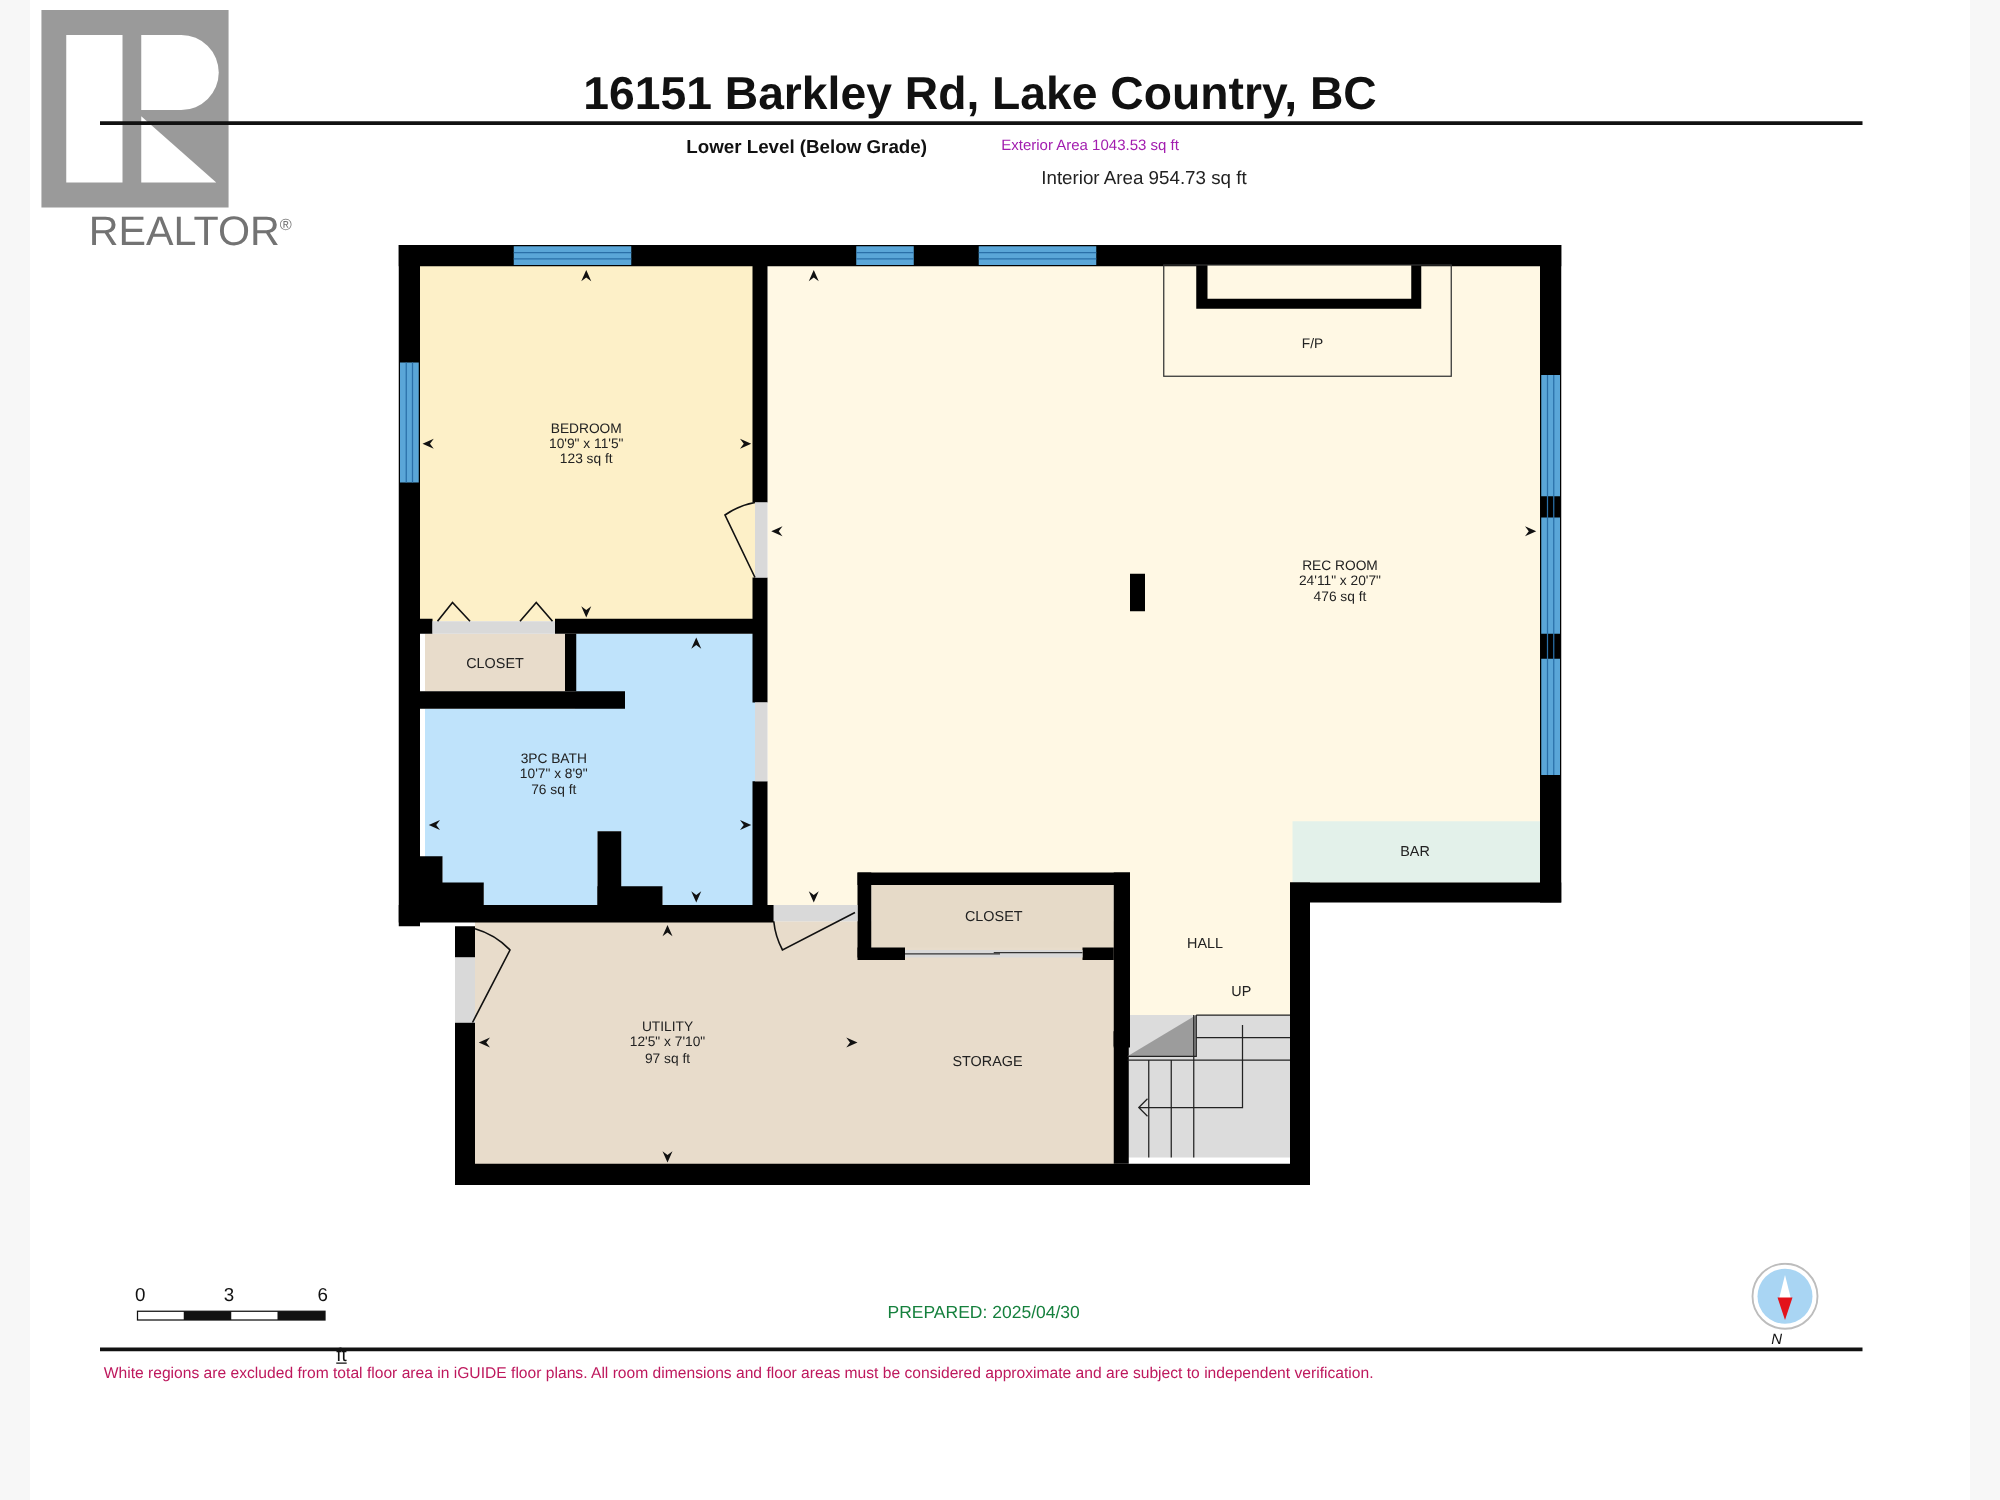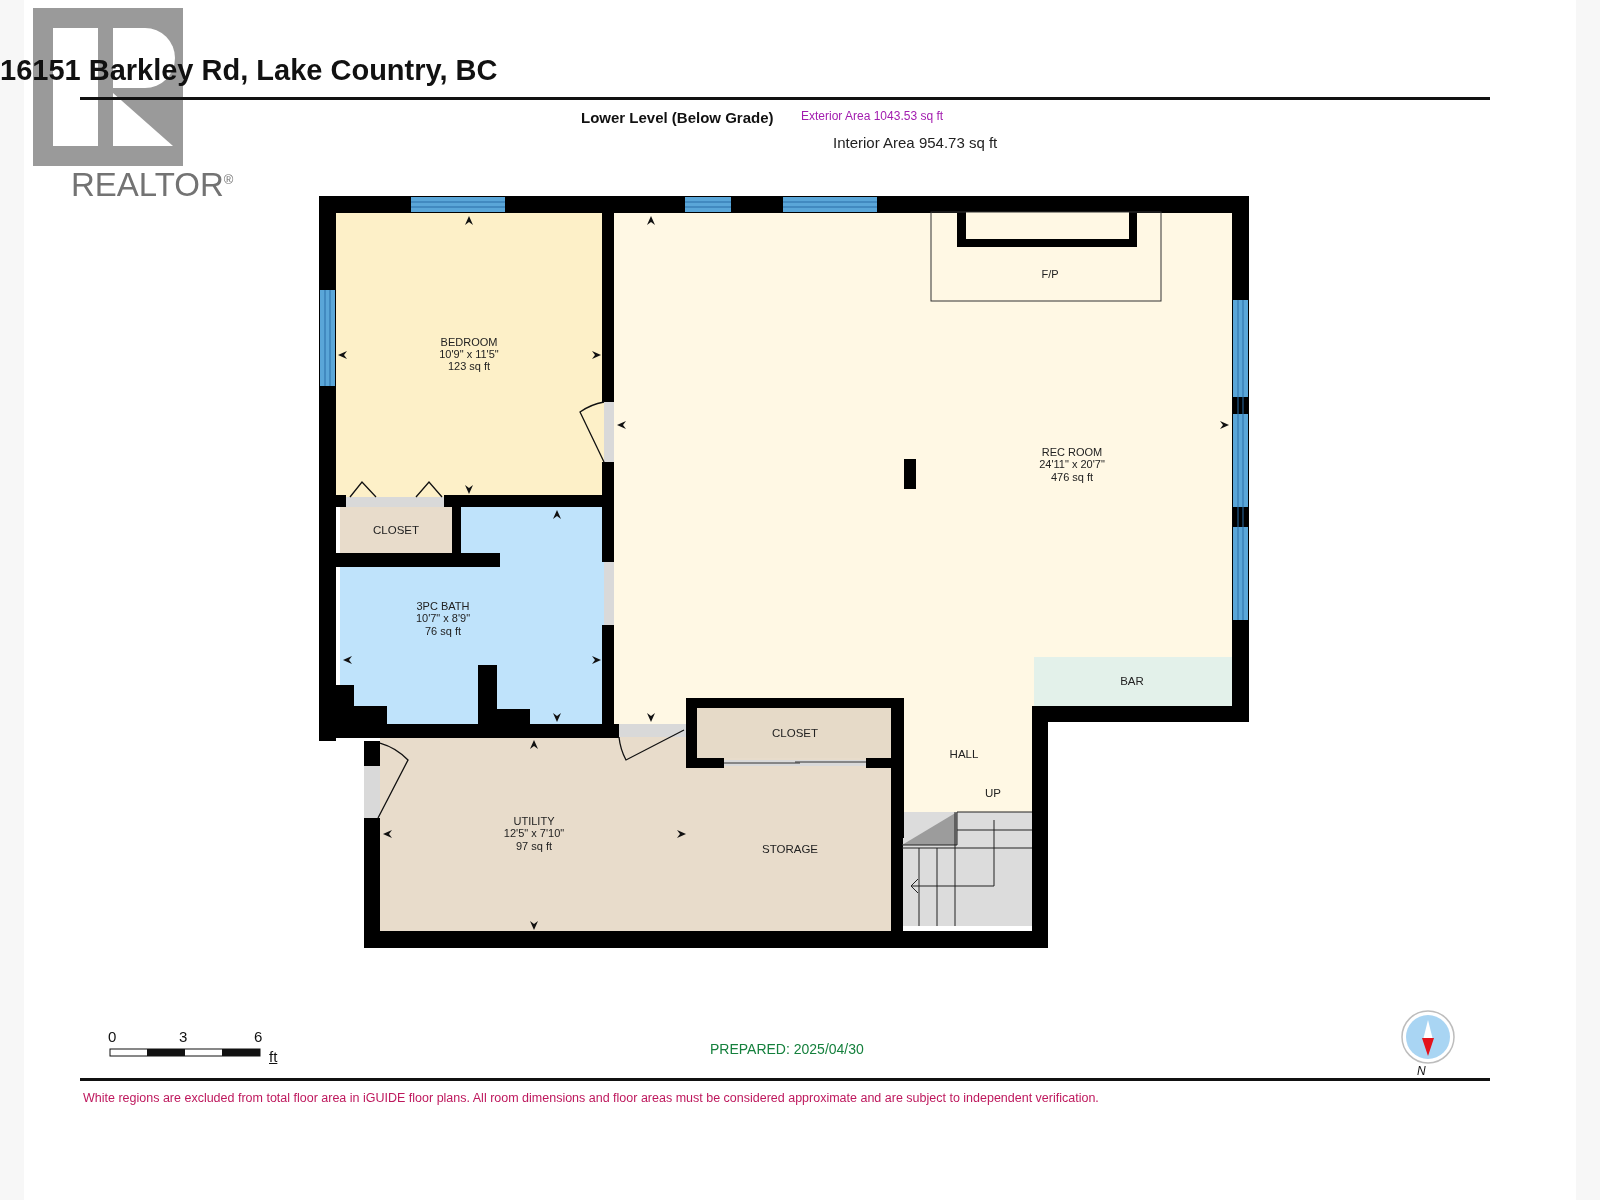--- a/index.html
+++ b/index.html
@@ -15,26 +15,26 @@
   }
   .logo { position: absolute; left: 33px; top: 8px; width: 150px; height: 192px; }
   .logo-text {
     position: absolute; left: 32px; top: 166px;
     font-size: 33px; color: #737373; letter-spacing: 0px;
     font-family: "Liberation Sans", sans-serif;
     margin-left: 39px;
   }
   .logo-reg { font-size: 13px; vertical-align: super; }
   .title {
-    position: absolute; left: 0; top: 54px; width: 1568px; text-align: left;
-    font-size: 29px; font-weight: bold; color: #111;
+    position: absolute; left: 0; top: 54px; width: 1568px; text-align: center;
+    font-size: 37px; font-weight: bold; color: #111;
   }
   .rule-top { position: absolute; left: 80px; top: 97px; width: 1410px; height: 3px; background: #111; }
   .level-name {
-    position: absolute; left: 581px; top: 109px; font-size: 15px; font-weight: bold; color: #111;
+    position: absolute; left: 549px; top: 109px; font-size: 15px; font-weight: bold; color: #111;
   }
   .area-ext { position: absolute; left: 801px; top: 109px; font-size: 12px; color: #a21caf; }
   .area-int { position: absolute; left: 801px; top: 134px; font-size: 15px; color: #222; margin-left: 32px; }
   .plan { position: absolute; left: 0; top: 0; }
   .plan text { font-family: "Liberation Sans", sans-serif; fill: #222; }
   .scale-labels span { position: absolute; font-size: 15px; color: #111; }
   .prepared { position: absolute; left: 710px; top: 1041px; font-size: 14px; color: #15803d; }
   .rule-bottom { position: absolute; left: 80px; top: 1078px; width: 1410px; height: 3px; background: #111; }
   .disclaimer { position: absolute; left: 83px; top: 1091px; font-size: 12.5px; color: #be185d; }
   .compass { position: absolute; left: 1400px; top: 1010px; width: 56px; height: 70px; }
@@ -198,21 +198,21 @@
     <rect x="110" y="1049" width="150" height="7" fill="#fff" stroke="#111" stroke-width="1"></rect>
     <rect x="147" y="1049" width="38" height="7" fill="#111"></rect>
     <rect x="222" y="1049" width="38" height="7" fill="#111"></rect>
   </g>
 </svg>
 
 <div class="scale-labels">
   <span style="left:108px; top:1028px;">0</span>
   <span style="left:179px; top:1028px;">3</span>
   <span style="left:254px; top:1028px;">6</span>
-  <span style="left:269px; top:1048px;text-decoration:underline;">ft</span>
+  <span style="left:269px; top:1076px;text-decoration:underline;">ft</span>
 </div>
 
 <div class="prepared">PREPARED: 2025/04/30</div>
 
 <svg class="compass" viewBox="0 0 56 70">
   <circle cx="28" cy="27" r="26" fill="#fff" stroke="#bdbdbd" stroke-width="1.5"></circle>
   <circle cx="28" cy="27" r="22" fill="#a9d5f3"></circle>
   <path d="M28 10 L23 30 L33 30 Z" fill="#ffffff"></path>
   <path d="M22 28 L34 28 L28 46 Z" fill="#e3121b"></path>
 </svg>

